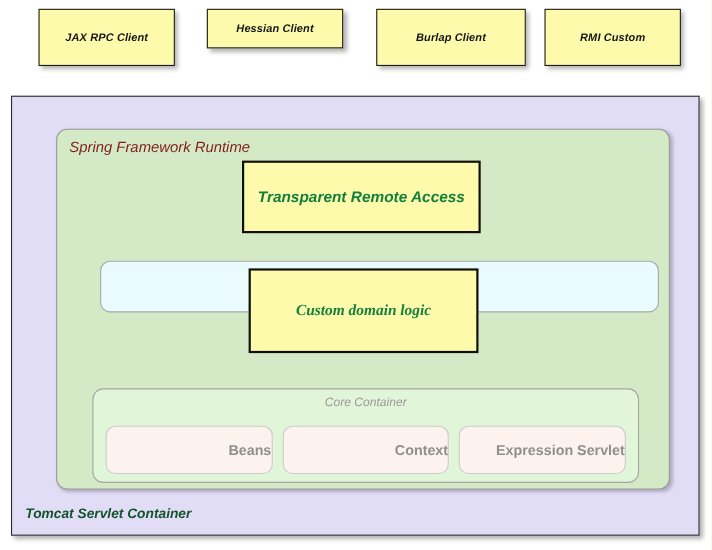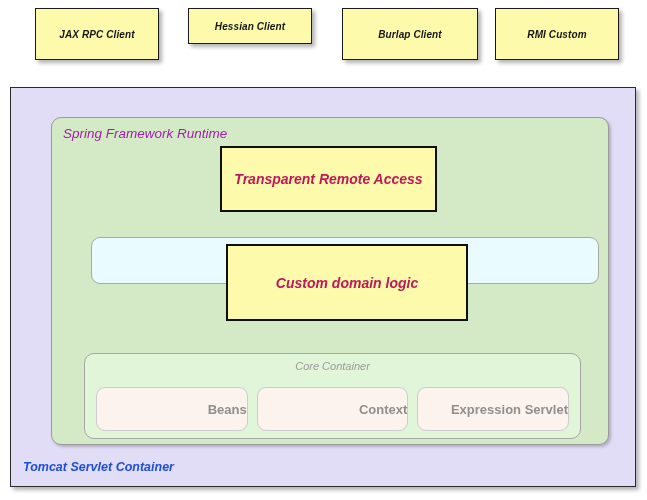--- a/index.html
+++ b/index.html
@@ -49,21 +49,21 @@
     border: 1px solid #2b2b2b;
     box-shadow: 3px 3px 4px rgba(0,0,0,0.30);
   }
   #tomcat-label {
     position: absolute;
     left: 12px;
     bottom: 12px;
     font-style: italic;
     font-weight: bold;
     font-size: 12.5px;
-    color: #1d4ed8;
+    color: #14532d;
     white-space: nowrap;
   }
 
   
   #spring-runtime {
     position: absolute;
     left: 40px;
     top: 29px;
     width: 558px;
     height: 328px;
@@ -72,21 +72,21 @@
     border: 1px solid #9a9a9a;
     border-radius: 10px;
     box-shadow: 2px 2px 3px rgba(0,0,0,0.22);
   }
   #spring-runtime-label {
     position: absolute;
     left: 11px;
     top: 8px;
     font-style: italic;
     font-size: 13.5px;
-    color: #a21caf;
+    color: #7f1d1d;
     white-space: nowrap;
   }
 
   
   #web-band {
     position: absolute;
     left: 39px;
     top: 119px;
     width: 508px;
     height: 47px;
@@ -109,35 +109,36 @@
     position: absolute;
     box-sizing: border-box;
     background: #fdfbab;
     border: 2px solid #0f0f0f;
     display: flex;
     align-items: center;
     justify-content: center;
     font-style: italic;
     font-weight: bold;
     font-size: 14px;
-    color: #be185d;
+    color: #15803d;
     white-space: nowrap;
     z-index: 5;
   }
   #transparent-remote-access {
     left: 220px;
     top: 146px;
     width: 217px;
     height: 66px;
   }
   #custom-domain-logic {
     left: 226px;
     top: 244px;
-    width: 242px;
+    width: 209px;
     height: 77px;
+    font-family: Liberation Serif, serif;
   }
 
   
   #core-container {
     position: absolute;
     left: 32px;
     top: 235px;
     width: 497px;
     height: 86px;
     box-sizing: border-box;

